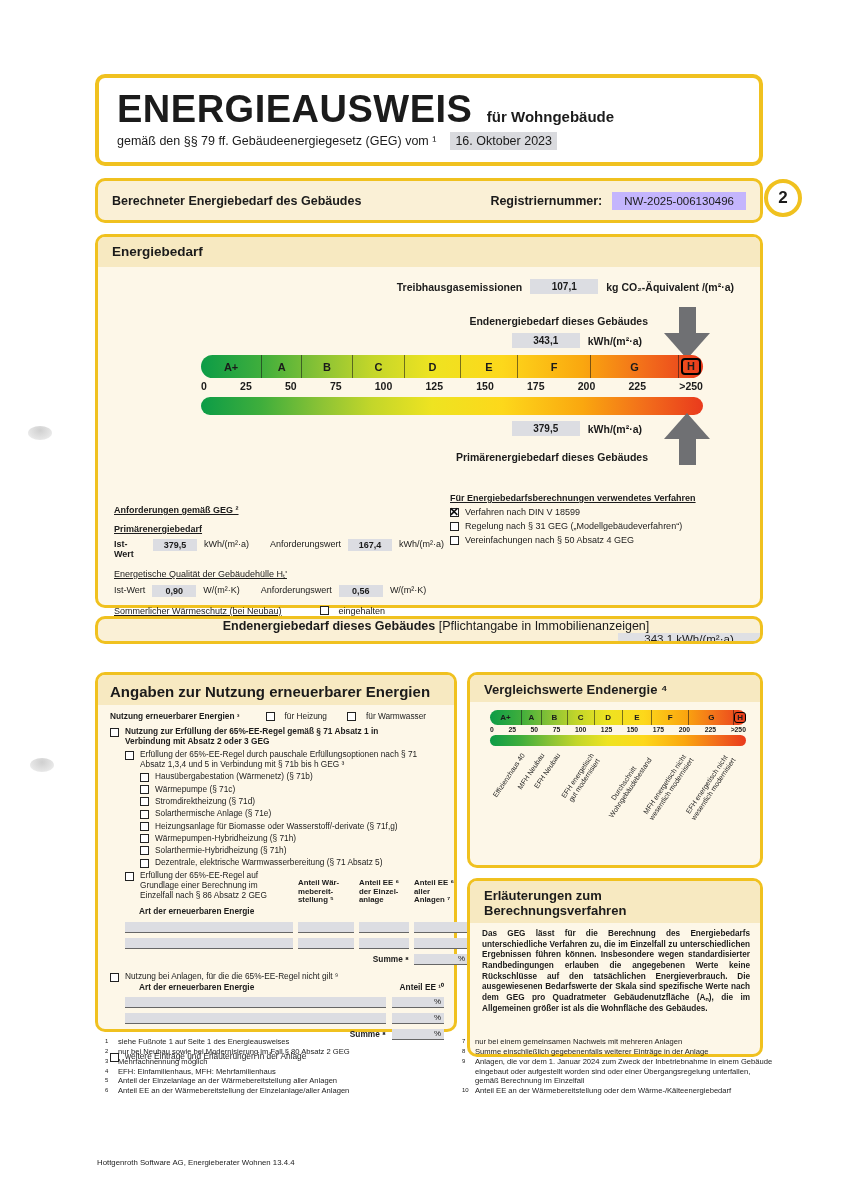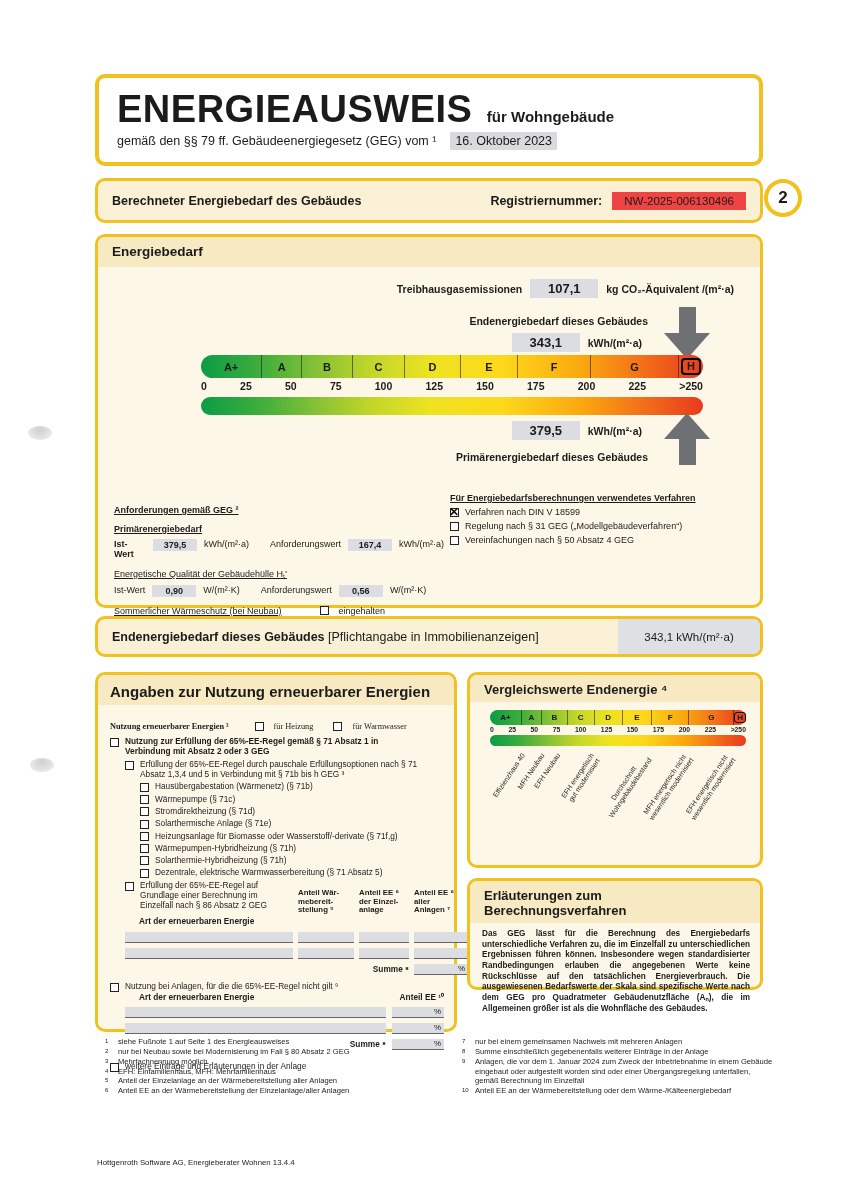--- a/index.html
+++ b/index.html
@@ -19,32 +19,32 @@
   #header-box { left:95px; top:74px; width:668px; height:92px; border-width:4px; background:#fff; }
   #main-title { font-size:38px; font-weight:bold; letter-spacing:.5px; line-height:1; display:inline-block; }
   #title-sub { font-size:15px; font-weight:bold; margin-left:10px; }
   #law-row { font-size:12.5px; margin-top:4px; display:flex; align-items:center; gap:14px; }
   #date-chip { background:#d9dade; padding:2px 5px; font-weight:normal;text-align:center; }
 
   
   #section-bar { left:95px; top:178px; width:668px; height:45px; background:#faf0d6; display:flex; align-items:center; padding:0 14px; }
   #section-bar .t { font-size:12.5px; font-weight:bold; }
   #reg-label { font-size:12.5px; font-weight:bold; margin-left:auto; margin-right:10px; }
-  #reg-chip { font-weight:normal; font-size:11.5px; padding:3px 12px; background:#ef4444; }
+  #reg-chip { font-weight:normal; font-size:11.5px; padding:3px 12px; background:#c4b5fd; }
   #page-circle { position:absolute; left:764px; top:179px; width:38px; height:38px; border:4px solid #f0c11f; border-radius:50%; background:#fff; display:flex; align-items:center; justify-content:center; font-size:17px; font-weight:bold; }
 
   
   #eb-box { left:95px; top:234px; width:668px; height:374px; }
   #eb-box .inner { position:relative; width:100%; height:100%; }
   #eb-band { position:absolute; left:0; top:0; right:0; height:30px; font-size:13.5px; }
   .val-row { position:absolute; right:0; display:flex; align-items:center; gap:8px; font-size:10.5px; font-weight:bold; }
   #ghg-row { top:42px; right:26px; }
   #end-label-row { top:78px; right:112px; font-size:10.5px; font-weight:bold; position:absolute; }
   #end-val-row { top:96px; right:118px; }
-  .big-chip { padding:2px 0; width:68px; font-size:13px; }
+  .big-chip { padding:2px 0; width:68px; font-size:10px; }
   #prim-val-row { top:184px; right:118px; }
   #prim-label-row { top:206px; right:112px; font-size:10.5px; font-weight:bold; position:absolute;margin-top:8px; }
 
   
   .arrow { position:absolute; width:46px; }
   .arrow .shaft { width:17px; height:26px; background:#6f7073; margin:0 auto; }
   .arrow .head-down { width:0; height:0; border-left:23px solid transparent; border-right:23px solid transparent; border-top:26px solid #6f7073; }
   .arrow .head-up { width:0; height:0; border-left:23px solid transparent; border-right:23px solid transparent; border-bottom:26px solid #6f7073; }
   #arrow-down { left:566px; top:70px; }
   #arrow-up { left:566px; top:176px; }
@@ -66,29 +66,29 @@
   #req-right { position:absolute; left:352px; top:256px; width:300px; font-size:9px; }
   .req-h { font-weight:bold; text-decoration:underline; }
   .req-row { display:flex; align-items:flex-start; gap:7px; margin-top:5px; }
   .mini-chip { background:#dcdde2; font-weight:bold; text-align:center; min-width:44px; padding:1px 4px; }
   .cb { width:9px; height:9px; border:1.2px solid #222; background:#fff; display:inline-block; position:relative; flex:none; }
   .cb.checked::before { content:"✕"; position:absolute; left:-2px; top:-4px; font-size:12px; font-weight:bold; color:#111; }
   .cb-row { display:flex; gap:6px; margin-top:4px; align-items:flex-start; }
   .cb-row .cb { margin-top:1px; }
 
   
-  #pflicht-bar { left:95px; top:616px; width:668px; height:41px; background:#faf0d6; display:flex; align-items:center; padding:0 0 0 14px; border-radius:10px; overflow:hidden; }
+  #pflicht-bar { left:95px; top:616px; width:668px; height:28px; background:#faf0d6; display:flex; align-items:center; padding:0 0 0 14px; border-radius:10px; overflow:hidden;flex-direction:column; }
   #pflicht-bar .lbl { font-size:12.5px; }
   #pflicht-value { margin-left:auto; background:#dfe0e4; height:100%; width:142px; display:flex; align-items:center; justify-content:center; font-size:11.5px; }
 
   
   #re-box { left:95px; top:672px; width:362px; height:360px; }
   #re-band { font-size:15px; padding:8px 12px 5px 12px; }
   #re-body { padding:5px 10px 4px 12px; font-size:8.3px; line-height:1.18; }
-  #re-row1 { display:flex; align-items:center; gap:10px; margin-top:12px;font-family:Liberation Serif, serif; }
+  #re-row1 { display:flex; align-items:center; gap:10px; margin-top:2px; }
   .ind1 { margin-left:15px; }
   .ind2 { margin-left:30px; }
   .opt-row { display:flex; gap:6px; margin-top:2.5px; align-items:center; }
   .t1 { display:grid; grid-template-columns:168px 56px 50px 54px; column-gap:5px; margin-left:15px; margin-top:3px; }
   .t1 .hdr { font-weight:bold; white-space:pre-line; font-size:7.8px; line-height:1.1; }
   .gray-cell { background:#dcdde2; border-bottom:1px solid #666; height:11px; margin-top:5px; }
   .pct-cell { background:#dcdde2; border-bottom:1px solid #666; height:11px; margin-top:5px; text-align:right; padding-right:3px; font-size:8px; }
   .summe { text-align:right; font-weight:bold; margin-top:6px; }
   .t2 { display:grid; grid-template-columns:1fr 52px; column-gap:6px; margin-left:15px; margin-top:1px; }
 
@@ -99,21 +99,21 @@
   #vg-scale .letters { height:15px; border-radius:8px; }
   #vg-scale .seg { font-size:8px; }
   #vg-scale .seg.h-seg span.hbox { border-width:1.5px; padding:0 2px; border-radius:3px; }
   #vg-scale .ticks { font-size:6.8px; padding:1px 0 2px 0; }
   #vg-scale .bar2 { height:11px; border-radius:6px; }
   #vg-labels { position:relative; height:104px; }
   .vlab-anchor { position:absolute; top:6px; width:0; display:flex; justify-content:flex-end; }
   .vlab { white-space:pre; font-size:7px; line-height:1.12; text-align:center; transform:rotate(-56deg); transform-origin:100% 0; }
 
   
-  #ex-box { left:467px; top:878px; width:296px; height:112px; }
+  #ex-box { left:467px; top:878px; width:296px; height:179px; }
   #ex-band { font-size:13px; }
   #ex-body { padding:6px 10px 0 12px; font-size:8.2px; line-height:1.3; text-align:justify;font-weight:bold; }
 
   
   .footnotes { position:absolute; top:1037px; font-size:7.6px; line-height:1.3; }
   #fn-left { left:105px; width:345px; }
   #fn-right { left:462px; width:312px; }
   .fn { display:grid; grid-template-columns:13px 1fr; }
   .fn .n { font-size:6px; padding-top:1px; }
 

